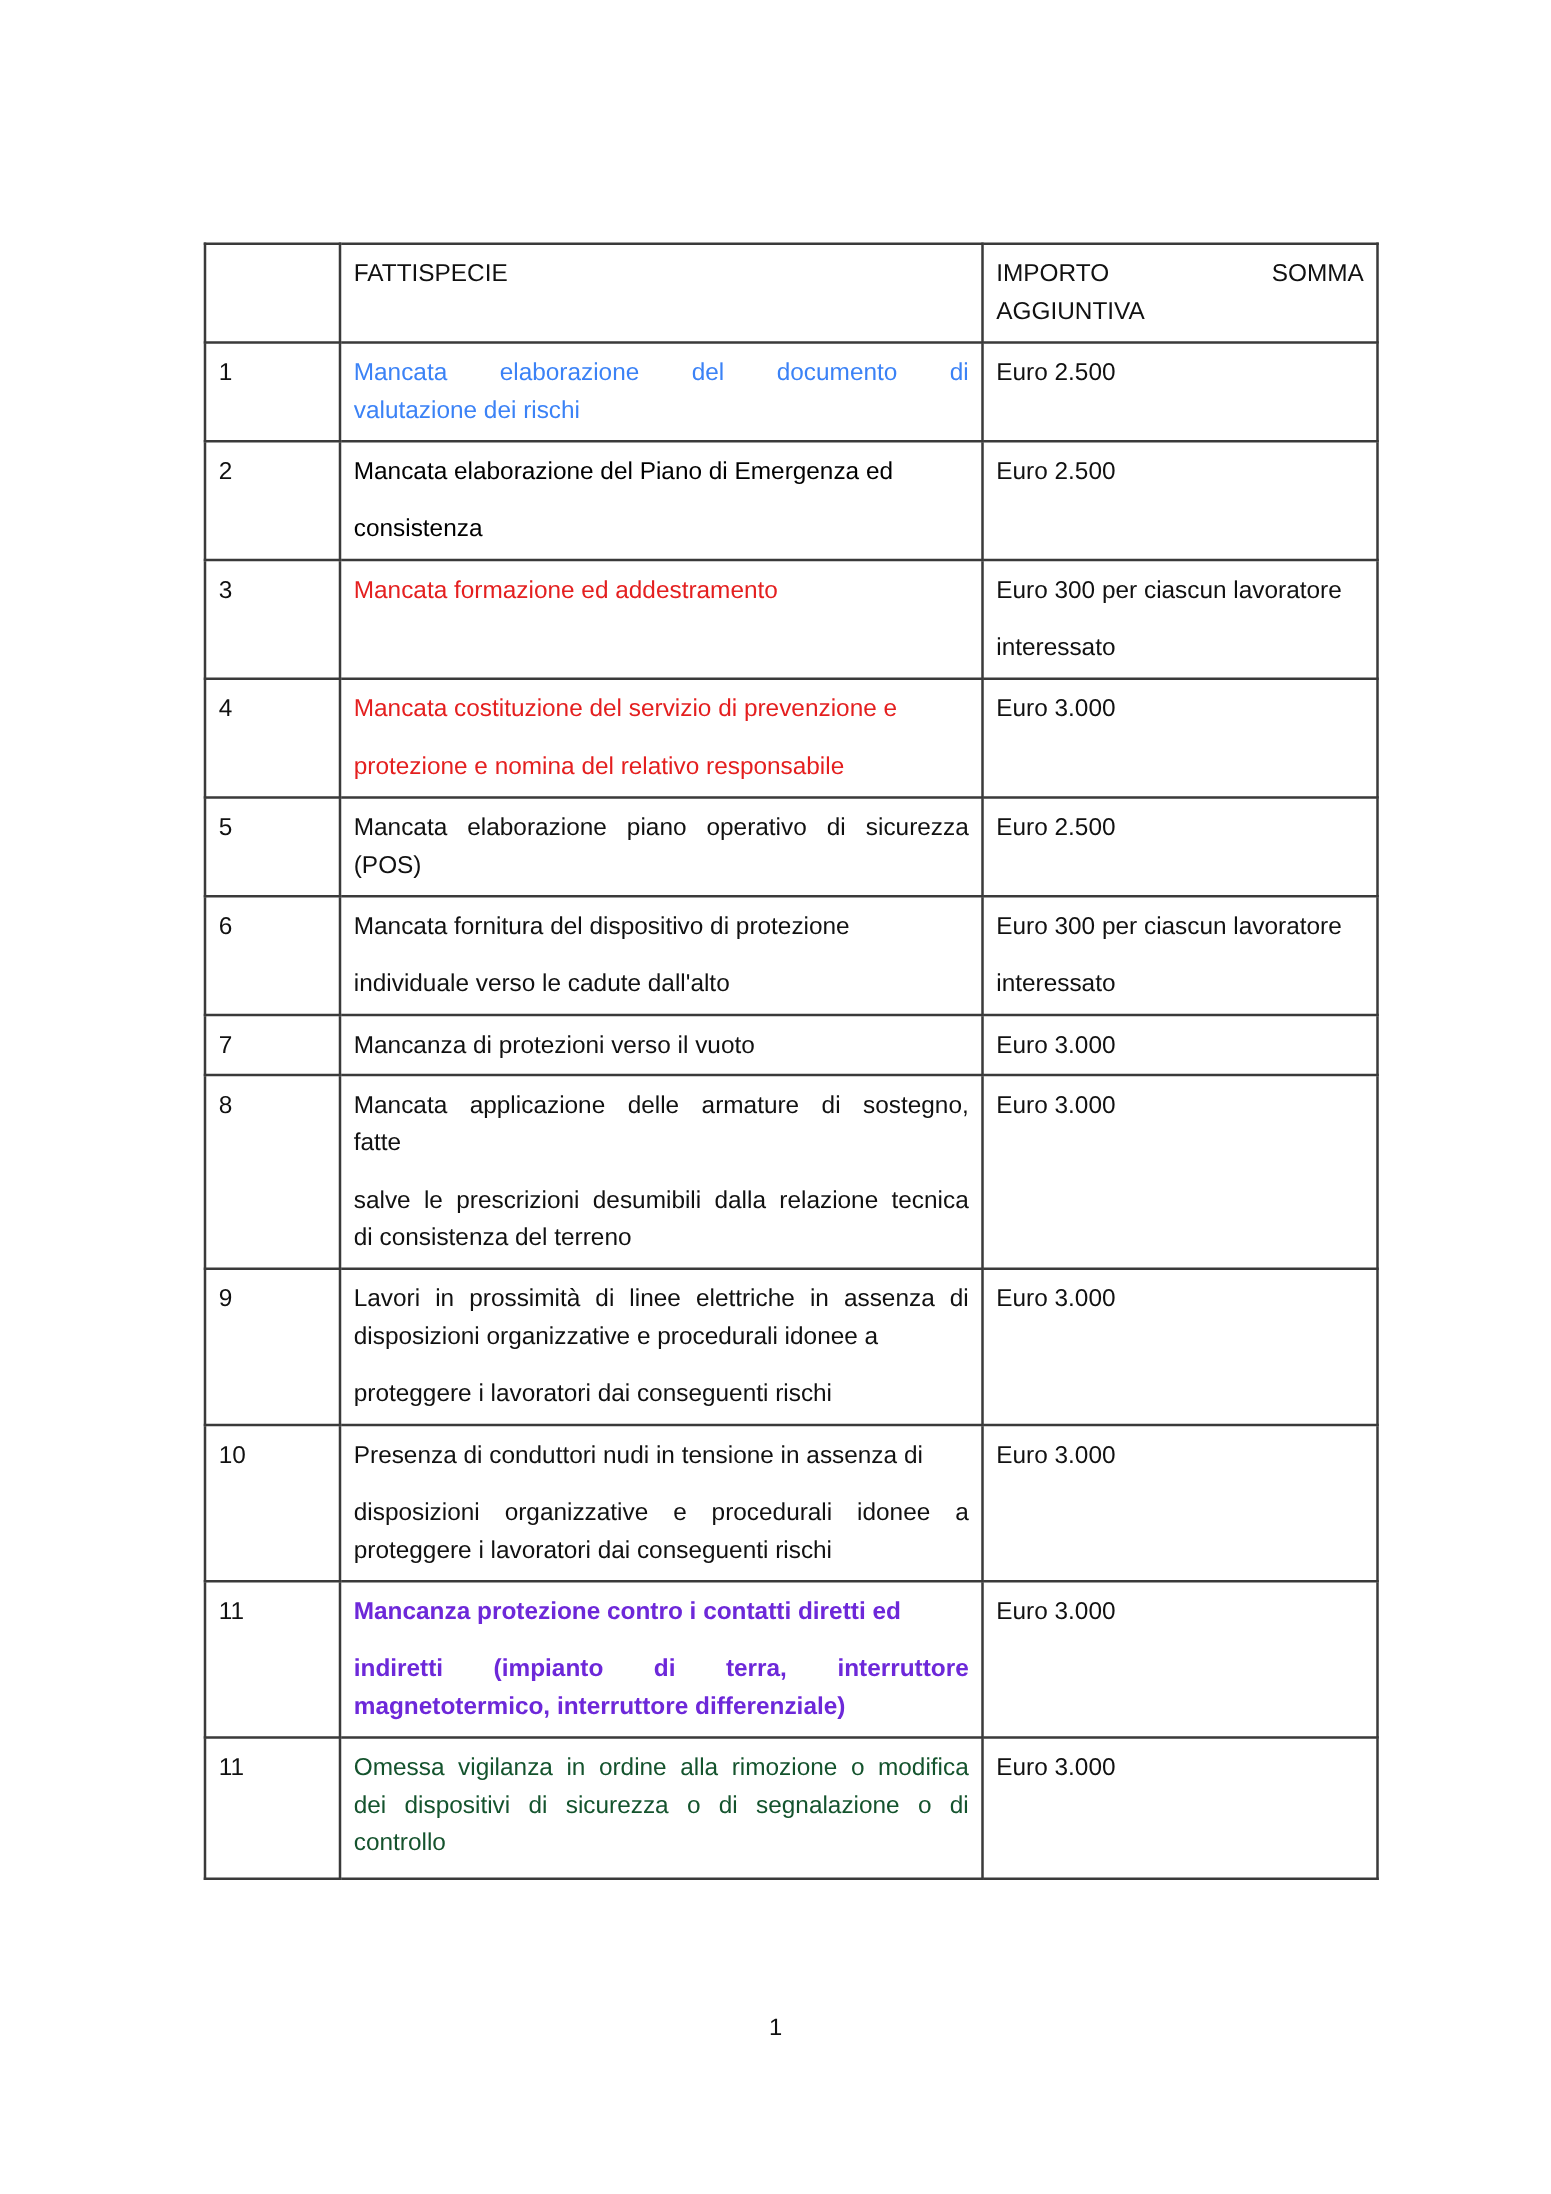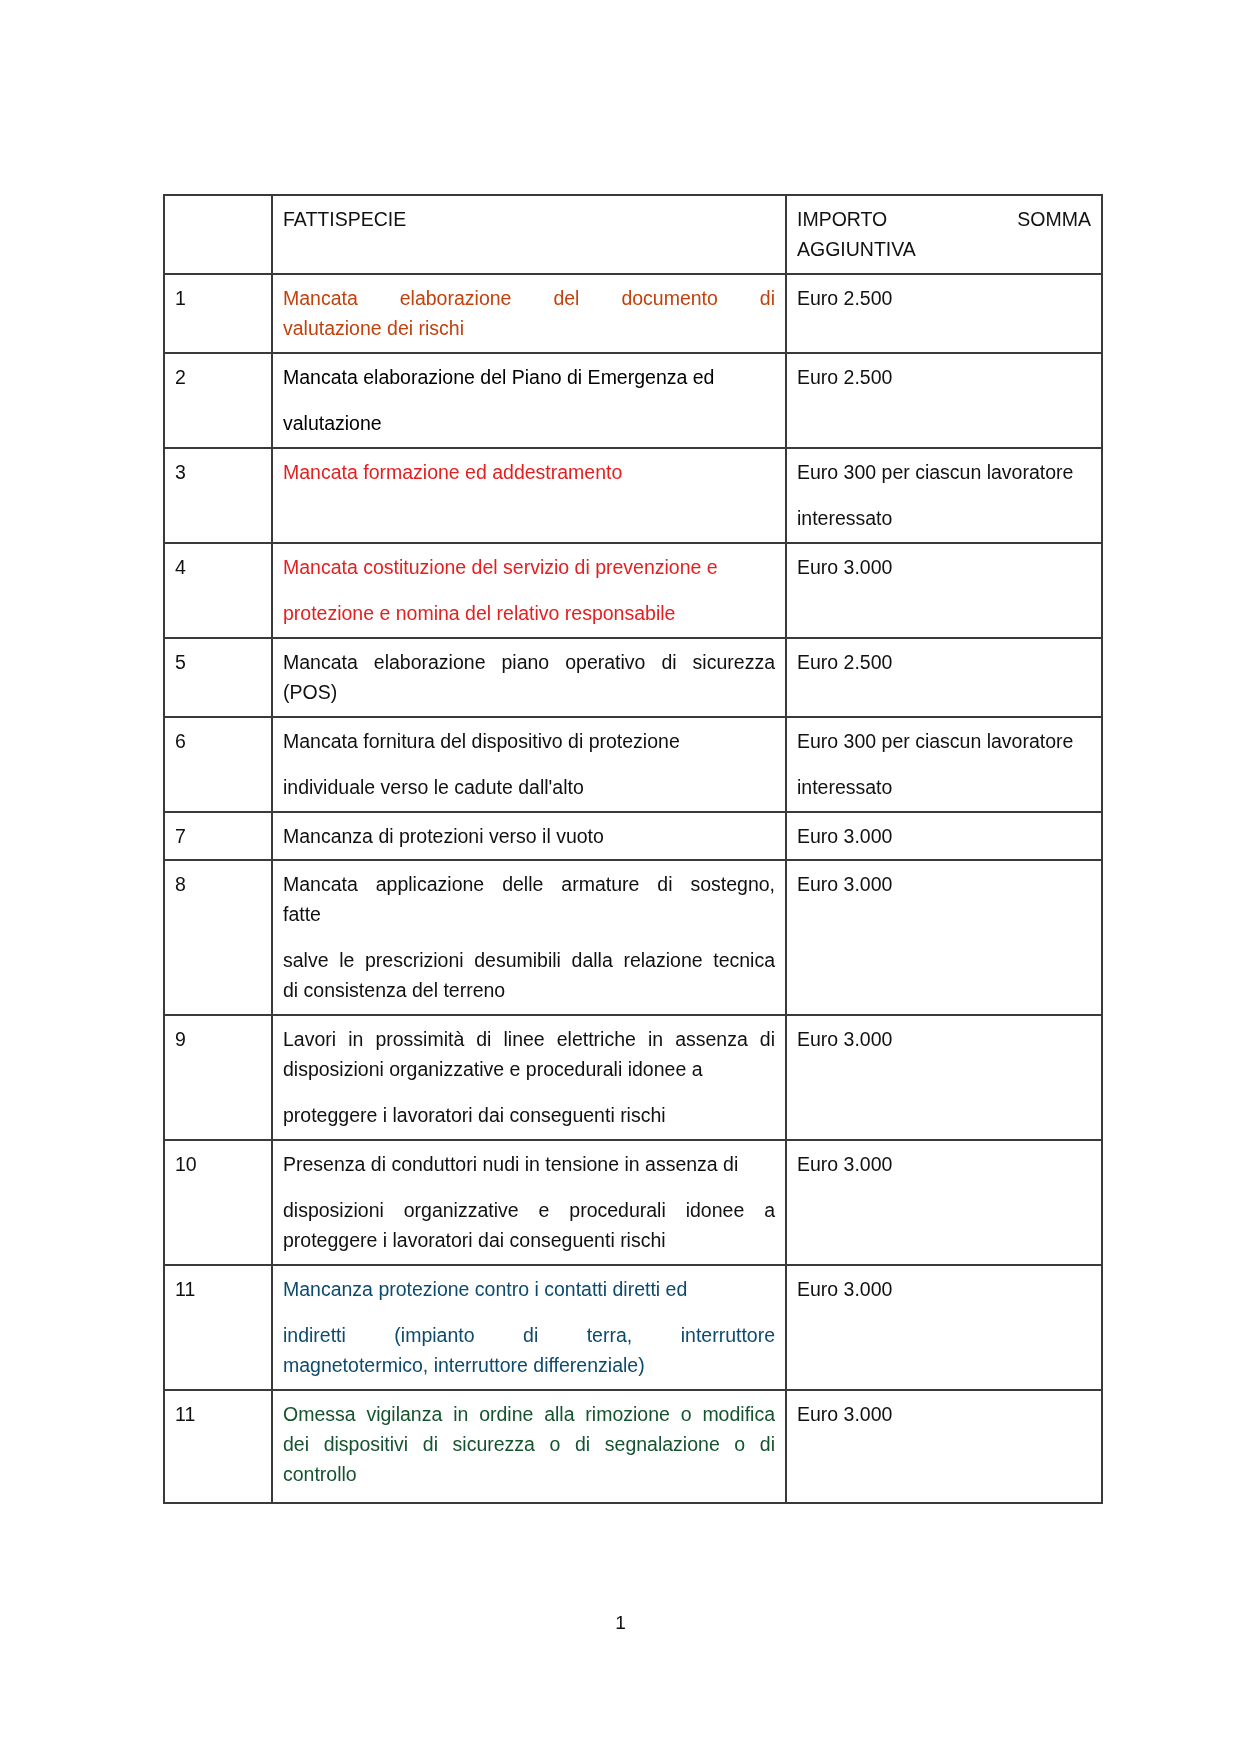--- a/index.html
+++ b/index.html
@@ -85,34 +85,34 @@
           <span class="hdr-line1">
             <span>IMPORTO</span>
             <span>SOMMA</span>
           </span>
           <span class="line">AGGIUNTIVA</span>
         </td>
       </tr>
 
       <tr style="height:79px;">
         <td class="num">1</td>
-        <td class="red" style="color: #c2410c;">
+        <td class="red" style="color: #3b82f6;">
           <span class="line justify-last">Mancata elaborazione del documento di</span>
           <span class="line">valutazione dei rischi</span>
         </td>
         <td>
           <span class="line">Euro 2.500</span>
         </td>
       </tr>
 
       <tr style="height:95px;">
         <td class="num">2</td>
         <td class="red" style="color: #000000;">
           <span class="line">Mancata elaborazione del Piano di Emergenza ed</span>
-          <span class="line tall-gap">valutazione</span>
+          <span class="line tall-gap">consistenza</span>
         </td>
         <td>
           <span class="line">Euro 2.500</span>
         </td>
       </tr>
 
       <tr style="height:95px;">
         <td class="num">3</td>
         <td class="red" style="color: rgb(228, 31, 31);">
           <span class="line">Mancata formazione ed addestramento</span>
@@ -199,21 +199,21 @@
           <span class="line tall-gap justify-last">disposizioni organizzative e procedurali idonee a</span>
           <span class="line">proteggere i lavoratori dai conseguenti rischi</span>
         </td>
         <td>
           <span class="line">Euro 3.000</span>
         </td>
       </tr>
 
       <tr style="height:125px;">
         <td class="num">11</td>
-        <td class="red" style="color: #0c4a6e;">
+        <td class="red" style="color: #6d28d9; font-weight: bold;">
           <span class="line">Mancanza protezione contro i contatti diretti ed</span>
           <span class="line tall-gap justify-last">indiretti (impianto di terra, interruttore</span>
           <span class="line">magnetotermico, interruttore differenziale)</span>
         </td>
         <td>
           <span class="line">Euro 3.000</span>
         </td>
       </tr>
 
       <tr style="height:113px;">

